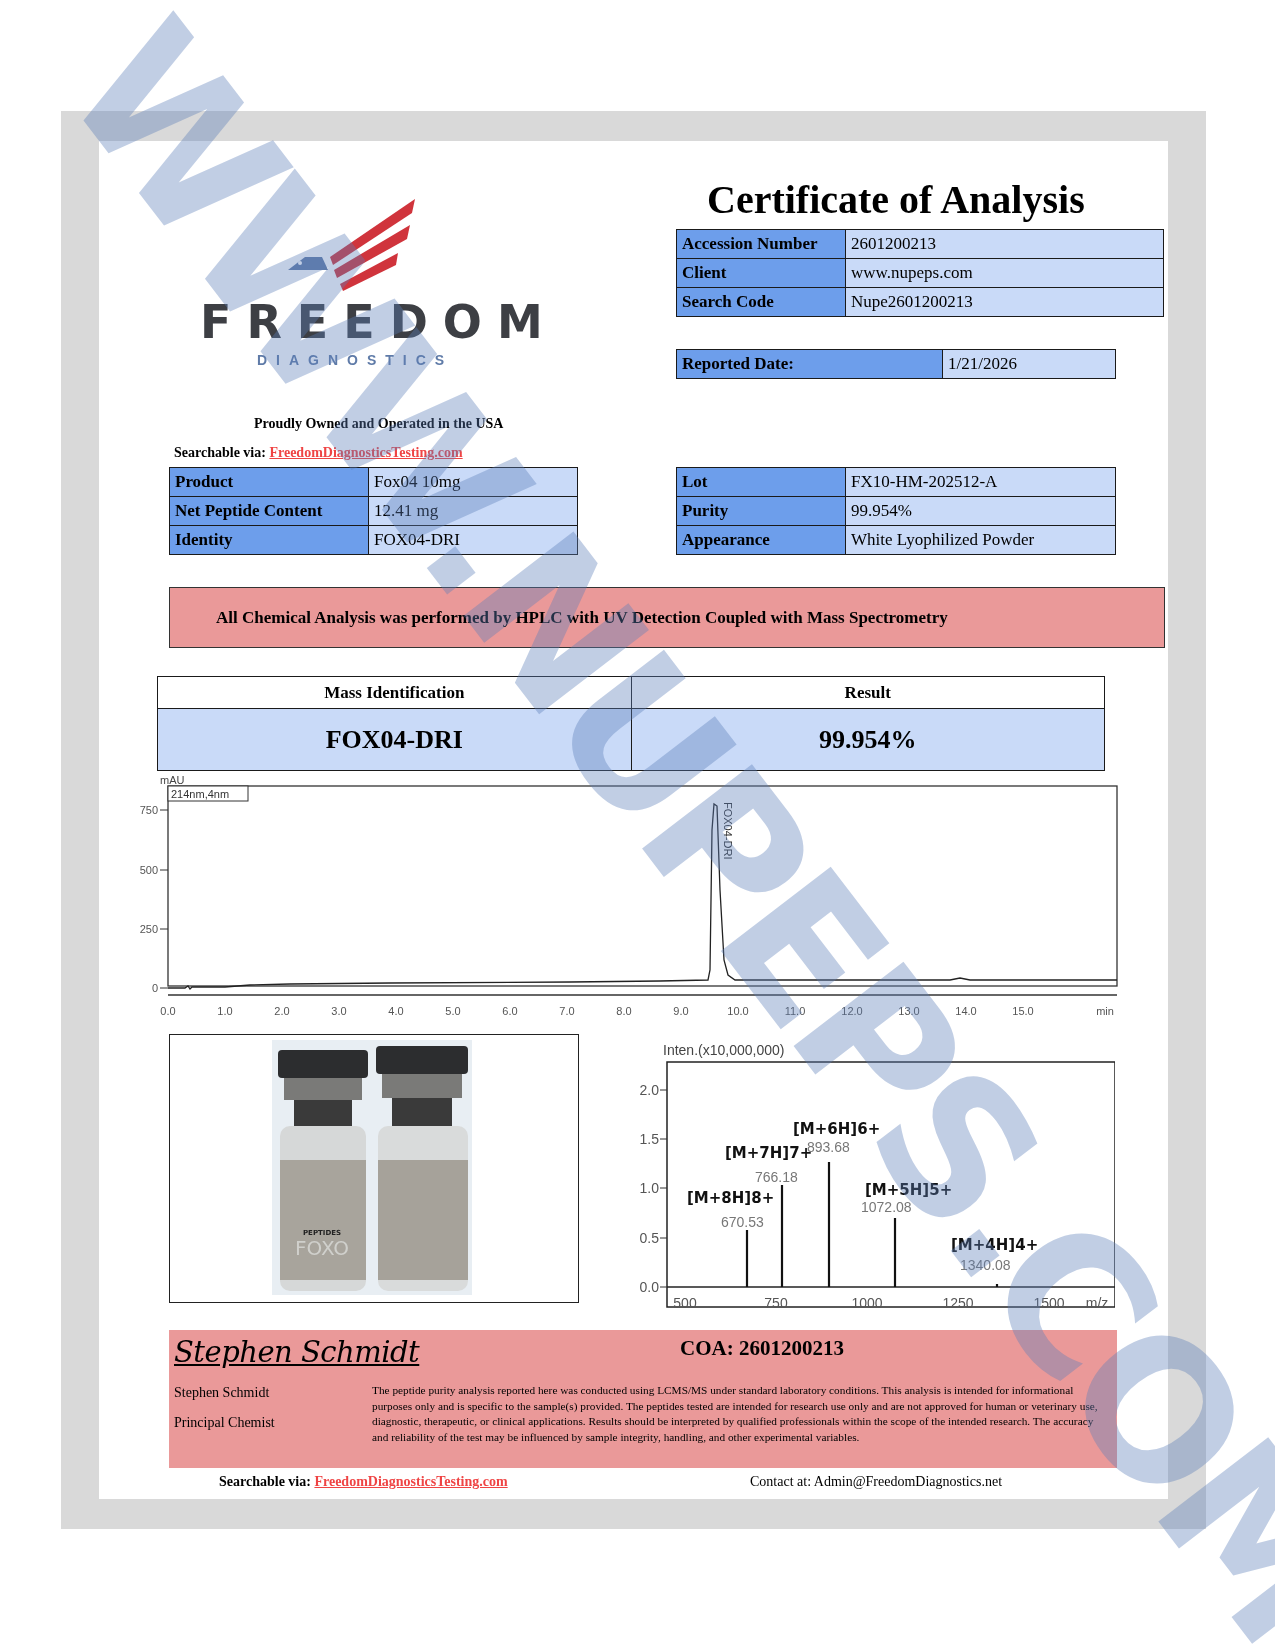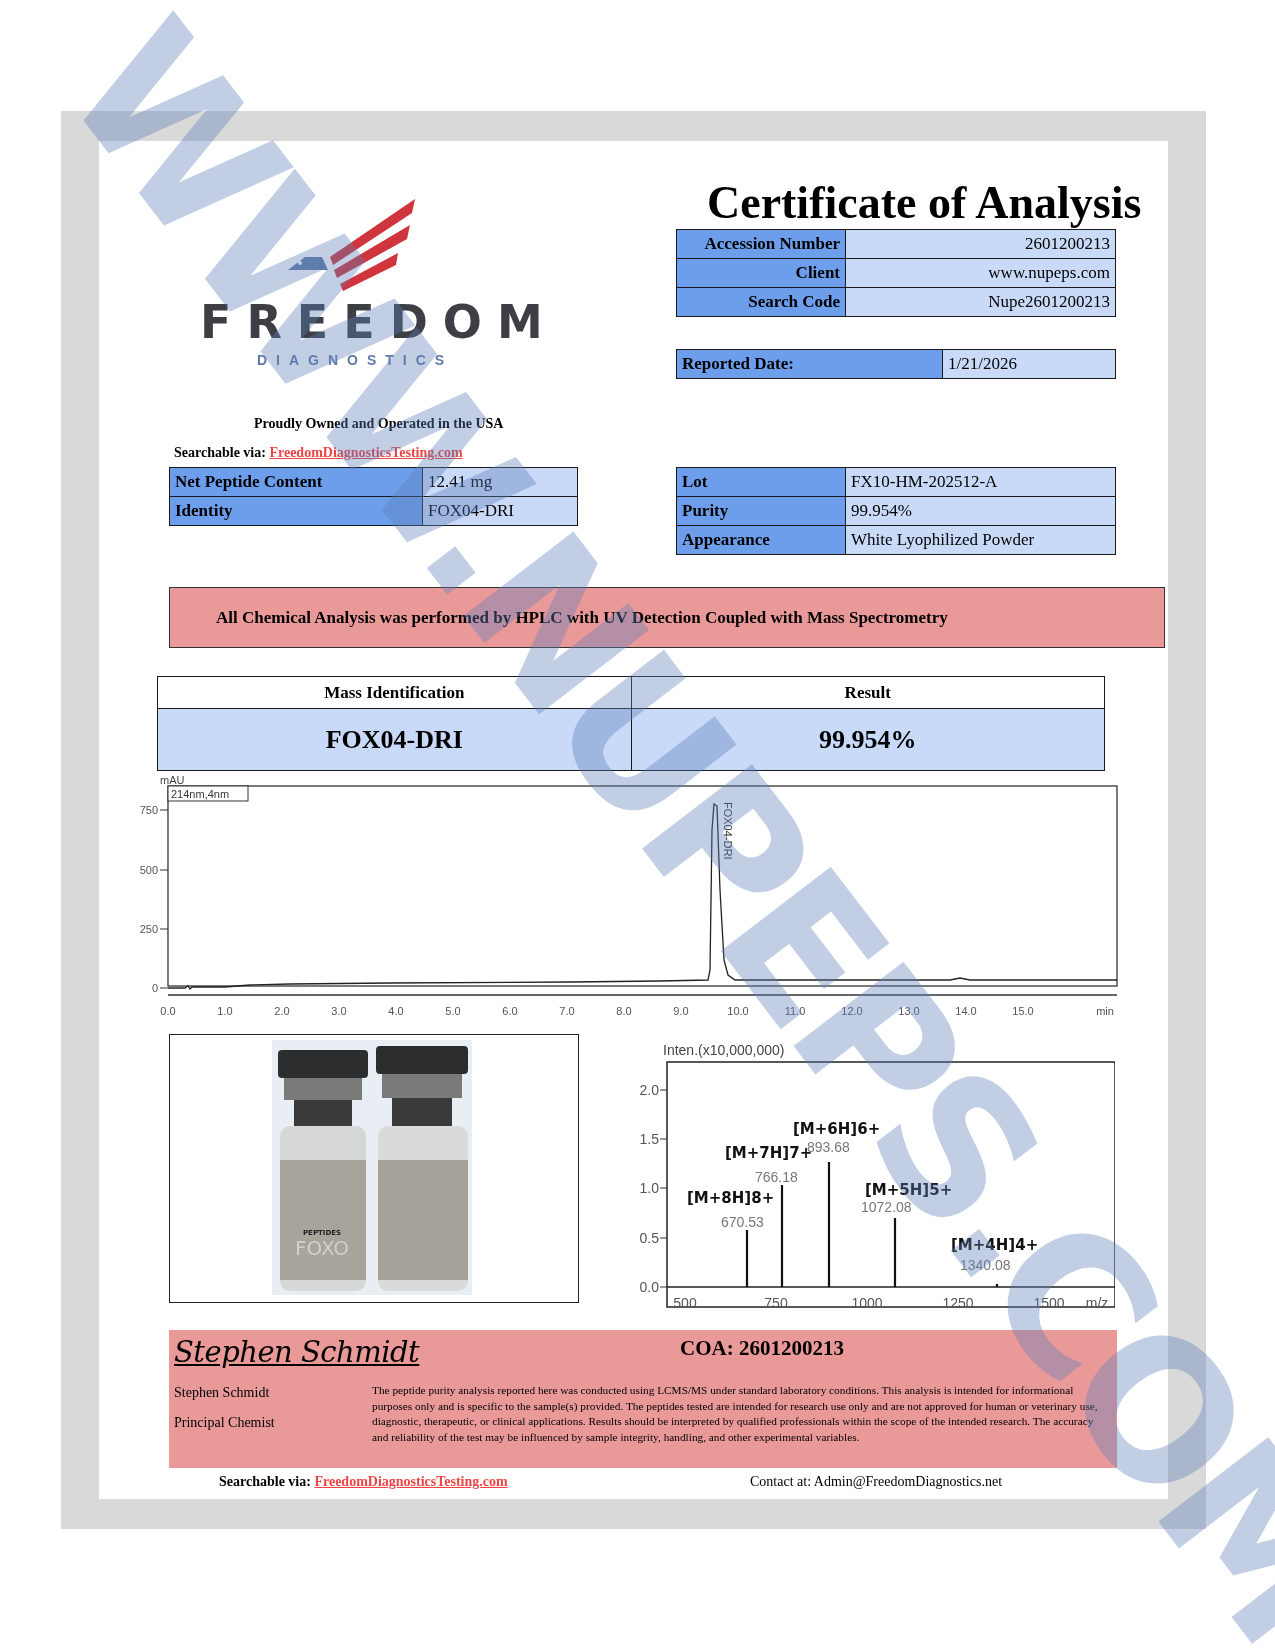--- a/index.html
+++ b/index.html
@@ -2,21 +2,21 @@
 <html><head>
 <meta charset="utf-8">
 <style>
   html, body { margin:0; padding:0; }
   body { width:1275px; height:1650px; position:relative; background:#ffffff; overflow:hidden;
          font-family:"Liberation Serif", serif; color:#000; }
   .frame { position:absolute; left:61px; top:111px; width:1145px; height:1418px; background:#d9d9d9; }
   .page { position:absolute; left:99px; top:141px; width:1069px; height:1358px; background:#ffffff; }
   .abs { position:absolute; }
 
-  .title { left:707px; top:176px; font-size:46px; font-weight:bold; white-space:nowrap; }
+  .title { left:707px; top:176px; font-size:40px; font-weight:bold; white-space:nowrap; }
 
   table.kv { position:absolute; border-collapse:collapse; font-size:17px; }
   table.kv td { border:1.5px solid #1a1a1a; height:28px; padding:0 5px; white-space:nowrap; }
   table.kv td.k { background:#6d9eeb; font-weight:bold; }
   table.kv td.v { background:#c9daf8; }
 
   .logo { left:200px; top:195px; width:310px; height:180px; }
   .logo-text { position:absolute; left:0; top:100px; width:310px; font-family:"DejaVu Sans", sans-serif;
                font-weight:bold; font-size:46px; letter-spacing:15px; color:#3d3f44; text-align:center; }
   .logo-sub { position:absolute; left:0; top:157px; width:310px; font-family:Liberation Sans, sans-serif;
@@ -69,21 +69,21 @@
 </div>
 
 <div class="abs proud">Proudly Owned and Operated in the USA</div>
 <div class="abs searchable-top">
   <span>Searchable via:</span>
   <a class="lnk">FreedomDiagnosticsTesting.com</a>
 </div>
 
 <div class="abs title">Certificate of Analysis</div>
 
-<table class="kv" style="left:676px;top:229px;width:440px;text-align:right;">
+<table class="kv" style="left:676px;top:229px;width:488px;">
   <tbody>
       <tr>
     <td class="k" style="width:158px">Accession Number</td>
     <td class="v">2601200213</td>
   </tr>
   <tr>
     <td class="k">Client</td>
     <td class="v">www.nupeps.com</td>
   </tr>
   <tr>
@@ -97,20 +97,24 @@
   <tbody>
   <tr>
     <td class="k">Reported Date:</td>
     <td class="v">1/21/2026</td>
   </tr>
 </tbody>
   </table>
 
 <table class="kv" style="left:169px;top:467px;width:409px;">
   <tbody>
+      <tr>
+    <td class="k" style="width:188px">Product</td>
+    <td class="v">Fox04 10mg</td>
+  </tr>
   <tr>
     <td class="k">Net Peptide Content</td>
     <td class="v">12.41 mg</td>
   </tr>
   <tr>
     <td class="k">Identity</td>
     <td class="v">FOX04-DRI</td>
   </tr>
 </tbody>
   </table>

